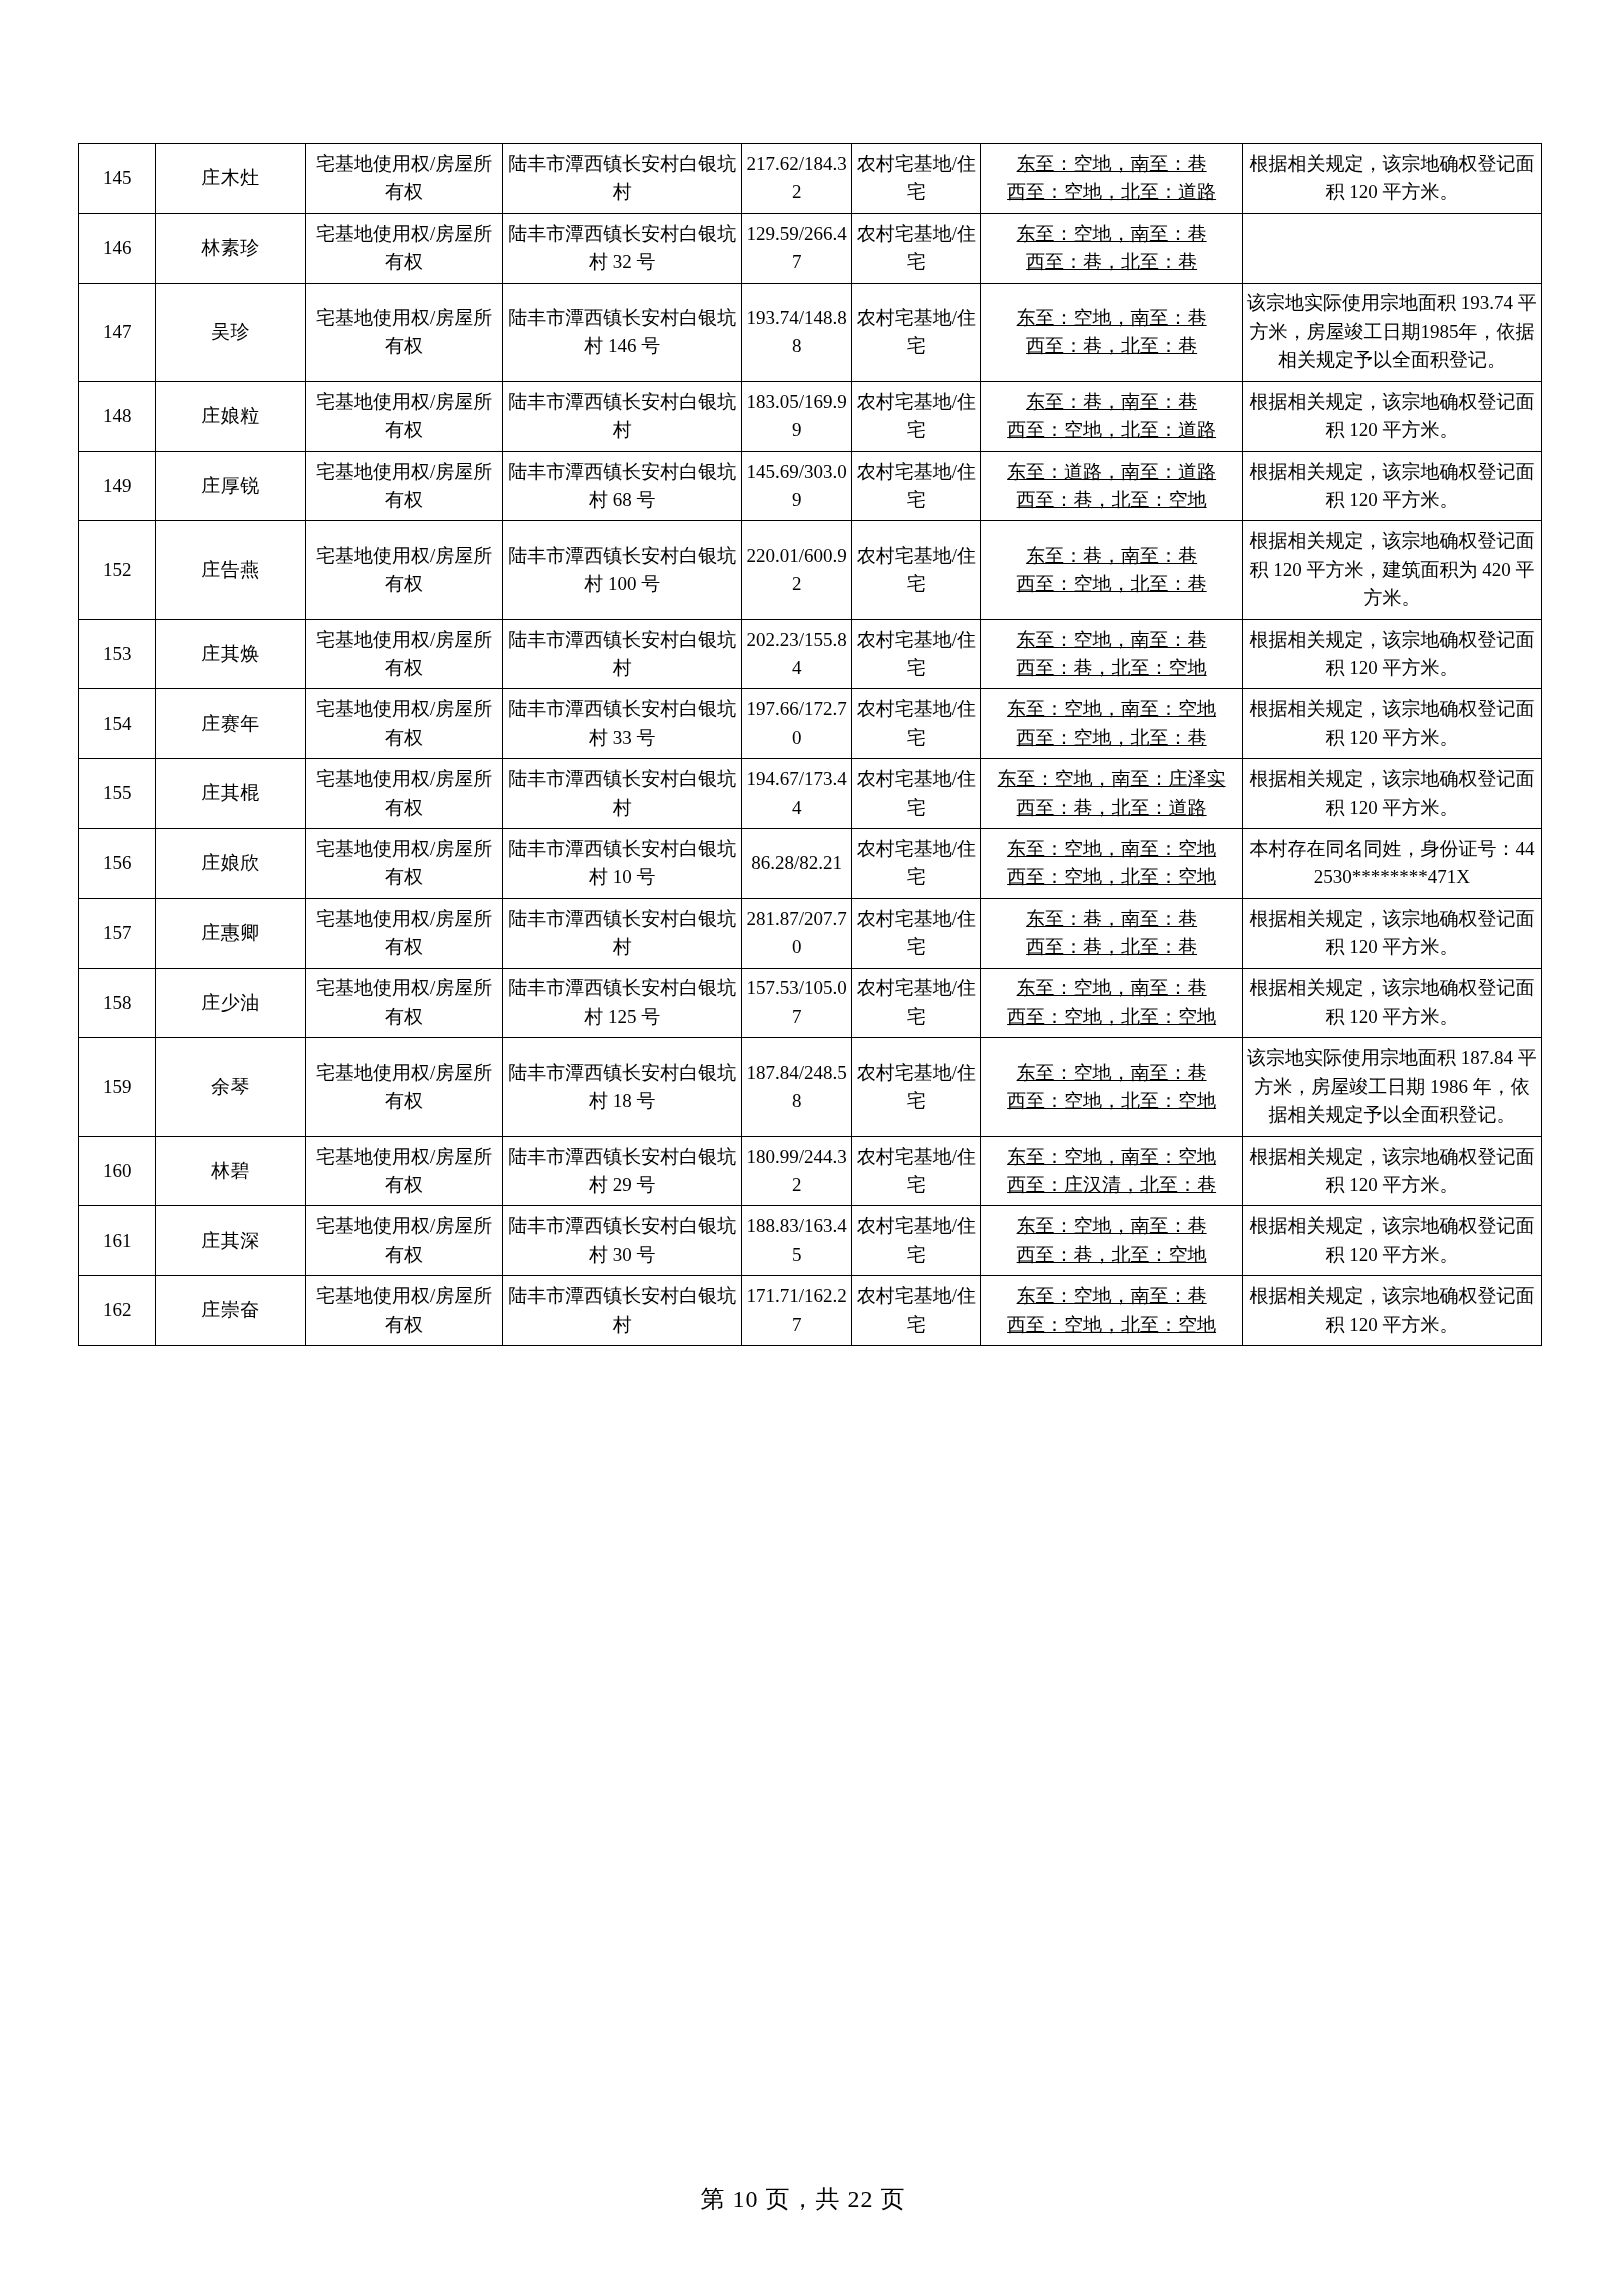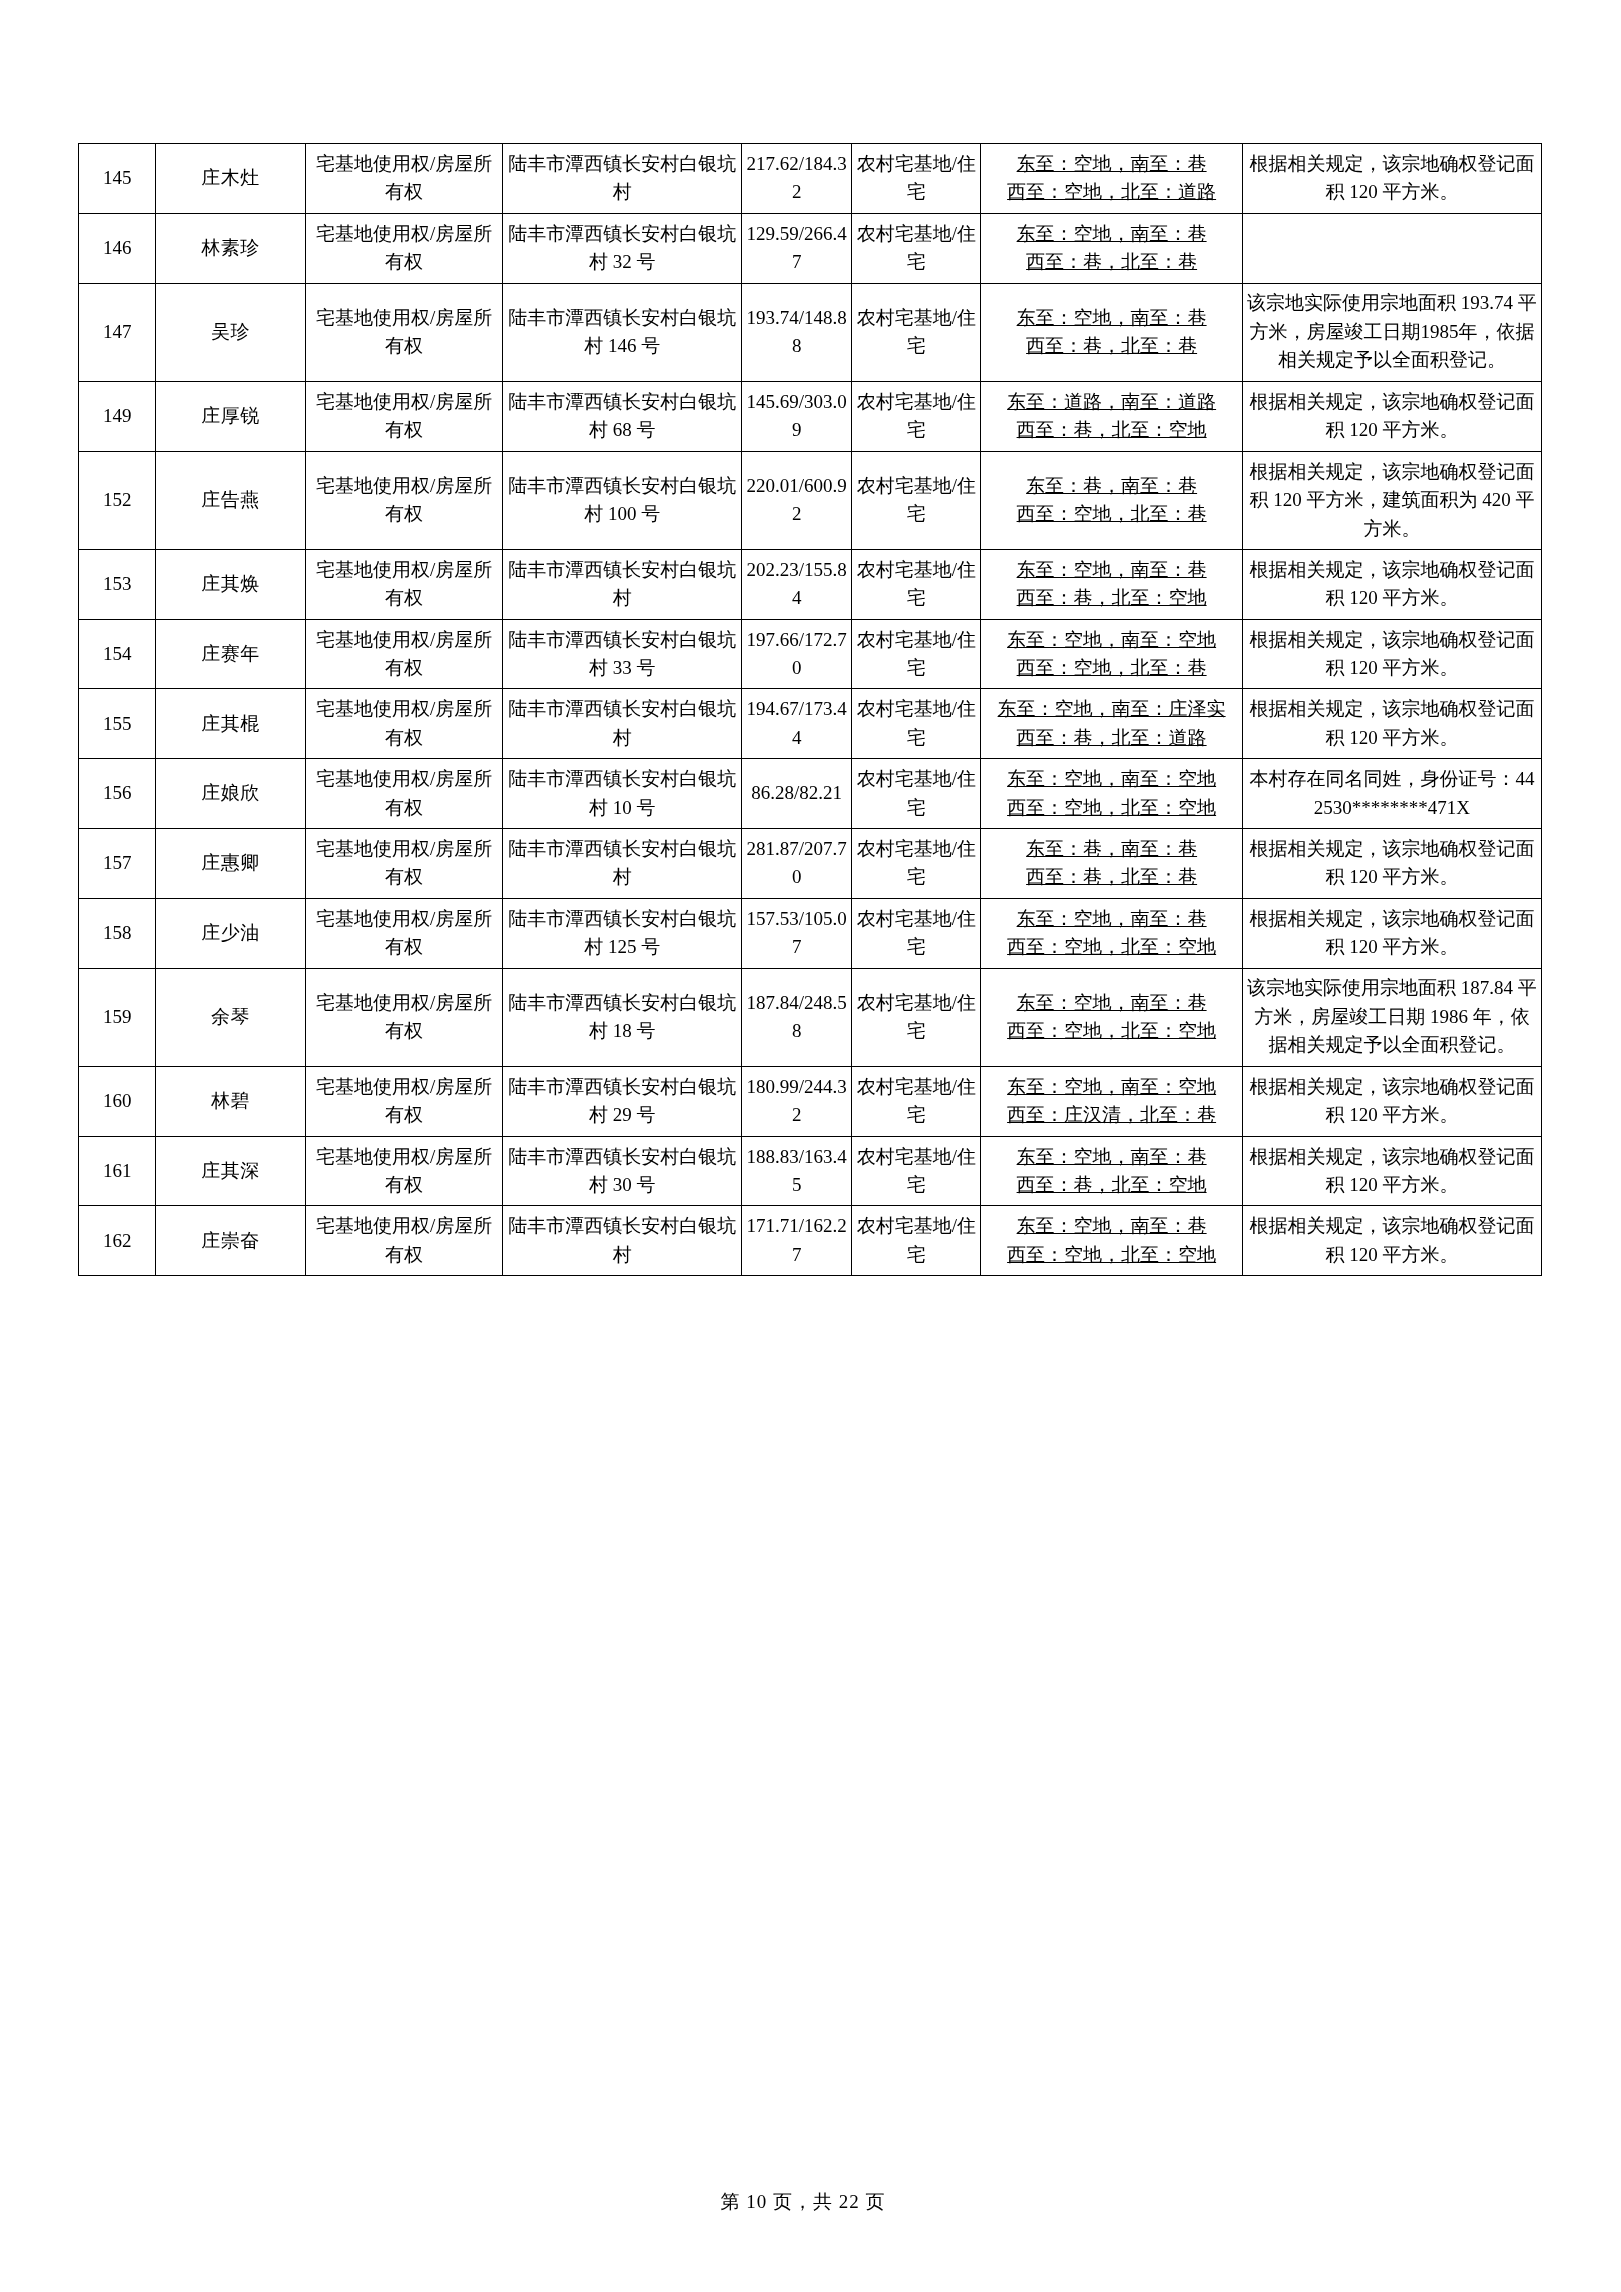--- a/index.html
+++ b/index.html
@@ -56,21 +56,21 @@
   .bound-inner, .note-inner {
     display: block;
     white-space: pre-line;
   }
   .footer {
     position: absolute;
     left: 0;
     right: 15px;
     bottom: 94px;
     text-align: center;
-    font-size: 19px;
+    font-size: 24px;
     letter-spacing: 1px;
     font-family: "Liberation Serif", "DejaVu Serif", serif;
   }
 </style>
 </head>
 <body>
 
 <div class="page">
 
   <table class="reg-table">
@@ -127,20 +127,35 @@
         <td class="cell-use">农村宅基地/住宅</td>
         <td class="cell-bound">
             <span class="bound-inner">东至：空地，南至：巷
 西至：巷，北至：巷</span>
           </td>
         <td class="cell-note">
             <span class="note-inner">该宗地实际使用宗地面积 193.74 平方米，房屋竣工日期1985年，依据相关规定予以全面积登记。</span>
           </td>
       </tr>
 
+      <tr>
+        <td class="cell-idx">148</td>
+        <td class="cell-name">庄娘粒</td>
+        <td class="cell-type">宅基地使用权/房屋所有权</td>
+        <td class="cell-addr">陆丰市潭西镇长安村白银坑村</td>
+        <td class="cell-area">183.05/169.99</td>
+        <td class="cell-use">农村宅基地/住宅</td>
+        <td class="cell-bound">
+            <span class="bound-inner">东至：巷，南至：巷
+西至：空地，北至：道路</span>
+          </td>
+        <td class="cell-note">
+            <span class="note-inner">根据相关规定，该宗地确权登记面积 120 平方米。</span>
+          </td>
+      </tr>
 
       <tr>
         <td class="cell-idx">149</td>
         <td class="cell-name">庄厚锐</td>
         <td class="cell-type">宅基地使用权/房屋所有权</td>
         <td class="cell-addr">陆丰市潭西镇长安村白银坑村 68 号</td>
         <td class="cell-area">145.69/303.09</td>
         <td class="cell-use">农村宅基地/住宅</td>
         <td class="cell-bound">
             <span class="bound-inner">东至：道路，南至：道路

